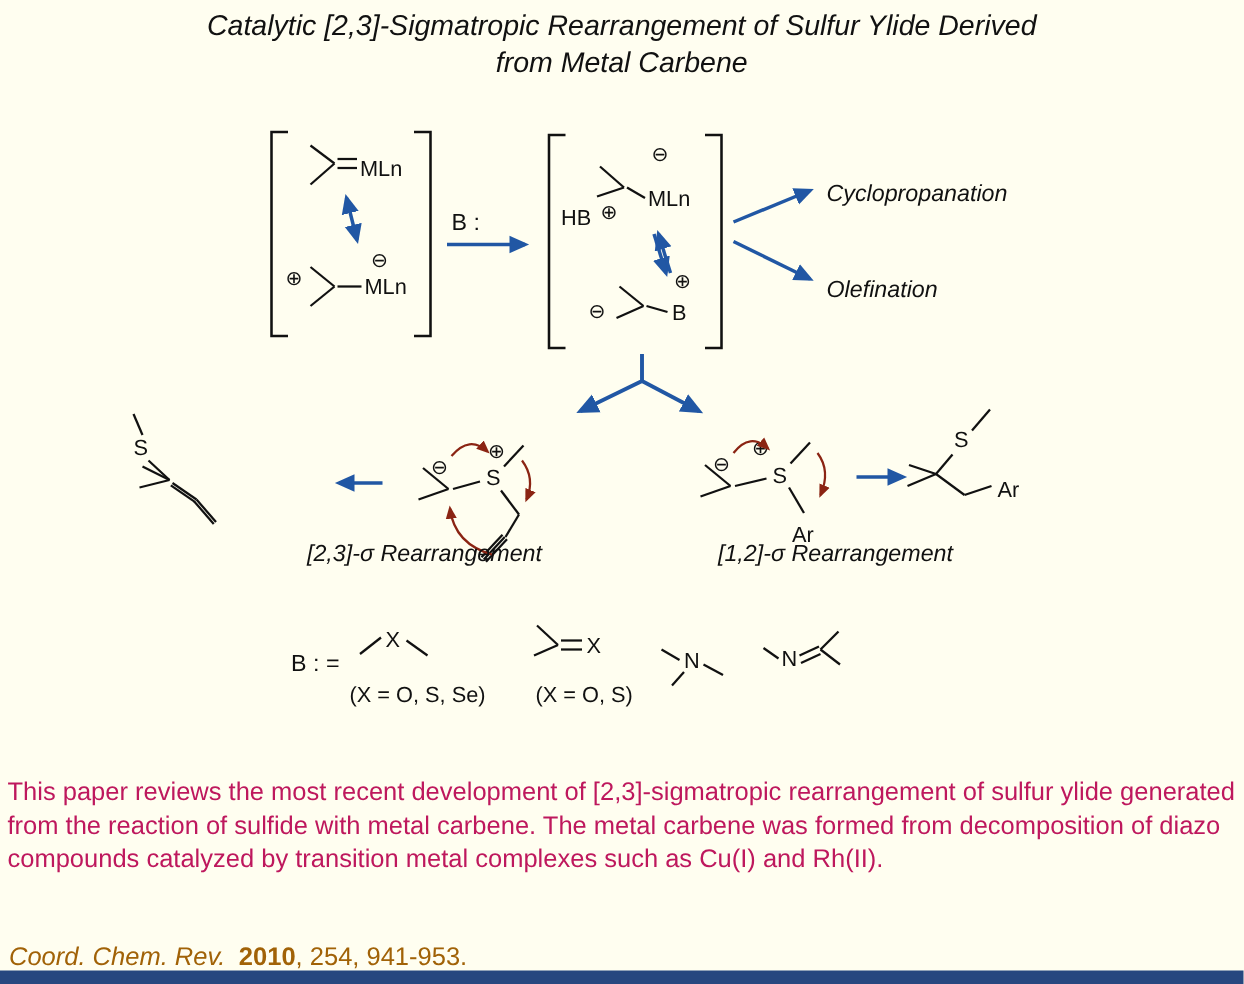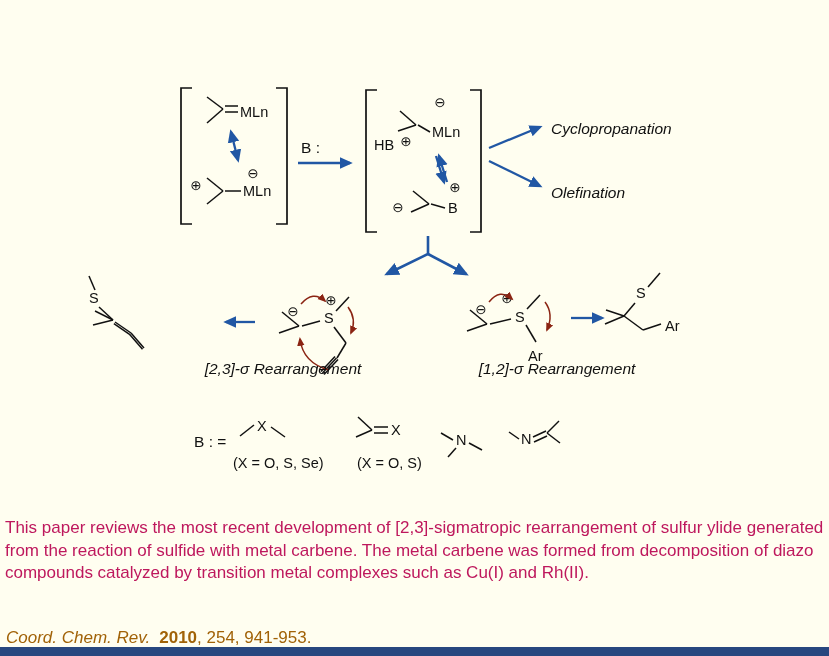--- a/index.html
+++ b/index.html
@@ -28,20 +28,22 @@
   .bond{stroke:#111;stroke-width:1.5;fill:none;}
   .bracket{stroke:#111;stroke-width:1.7;fill:none;}
   .barrow{stroke:#2157A4;stroke-width:2.3;fill:none;}
   .bstem{stroke:#2157A4;stroke-width:2.6;fill:none;}
   .rarrow{stroke:#8B2413;stroke-width:1.5;fill:none;}
 </style>
 </head>
 <body>
 
 <div class="title">
+  <div>Catalytic [2,3]-Sigmatropic Rearrangement of Sulfur Ylide Derived</div>
+  <div>from Metal Carbene</div>
 </div>
 
 <svg class="scheme" width="829" height="656" viewBox="0 0 829 656">
   <defs>
     <marker id="mB" viewBox="0 0 10 10" refX="7.5" refY="5" markerWidth="6" markerHeight="6" orient="auto-start-reverse">
       <path d="M0,0.8 L9.5,5 L0,9.2 z" fill="#2157A4"></path>
     </marker>
     <marker id="mR" viewBox="0 0 10 10" refX="7" refY="5" markerWidth="6.5" markerHeight="6.5" orient="auto-start-reverse">
       <path d="M0,1.2 L9,5 L0,8.8 z" fill="#8B2413"></path>
     </marker>

